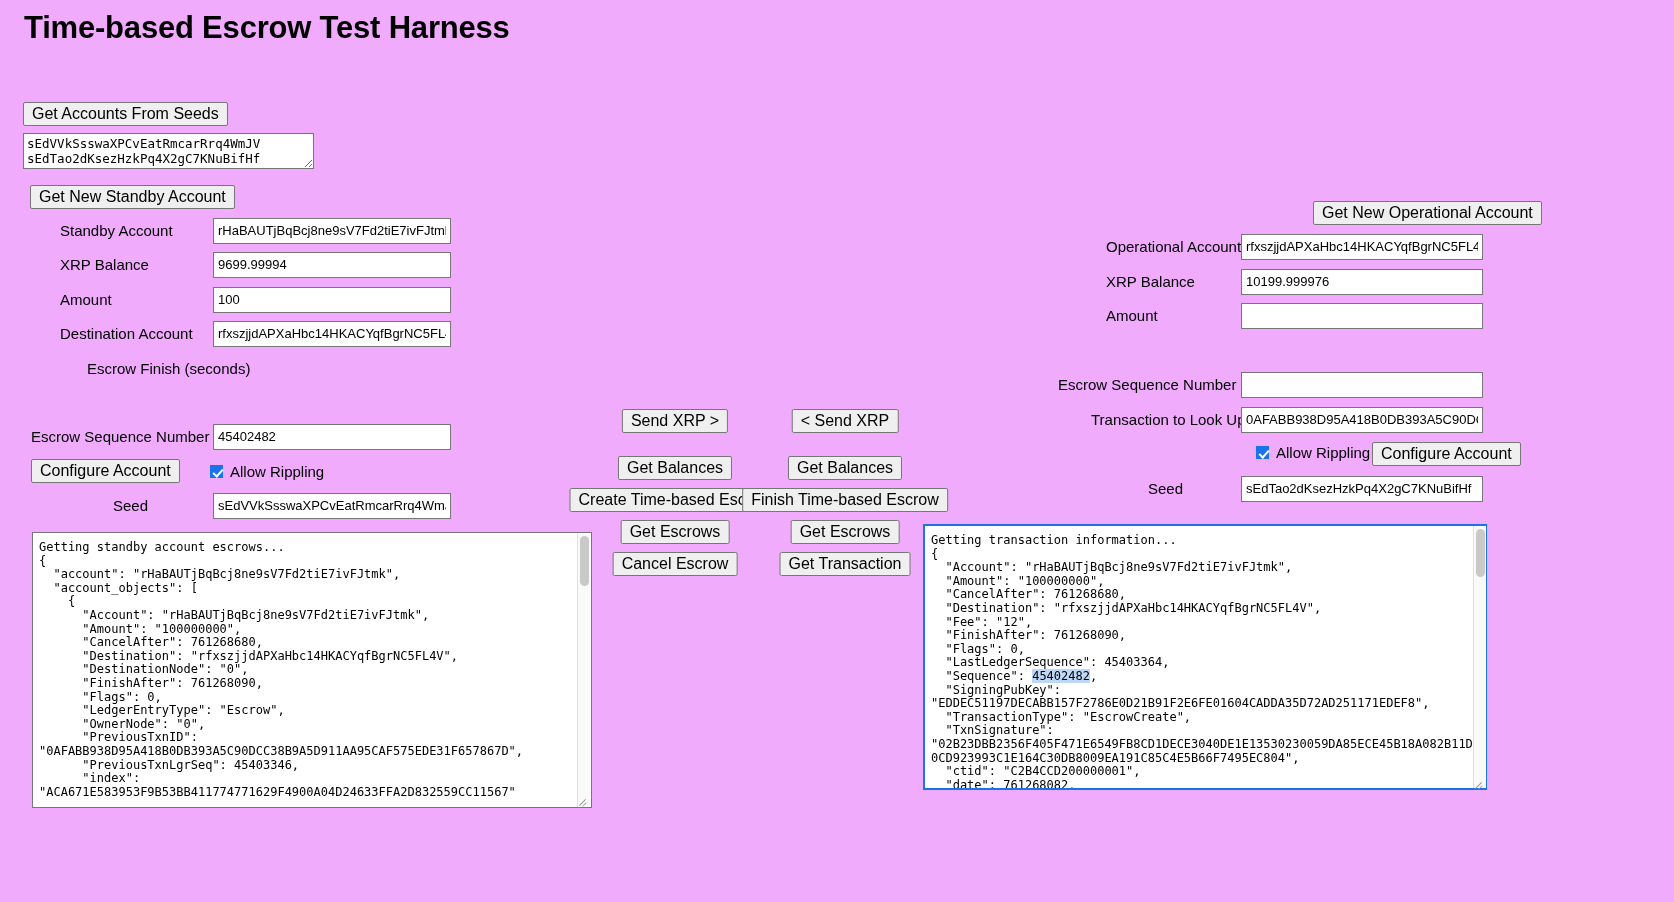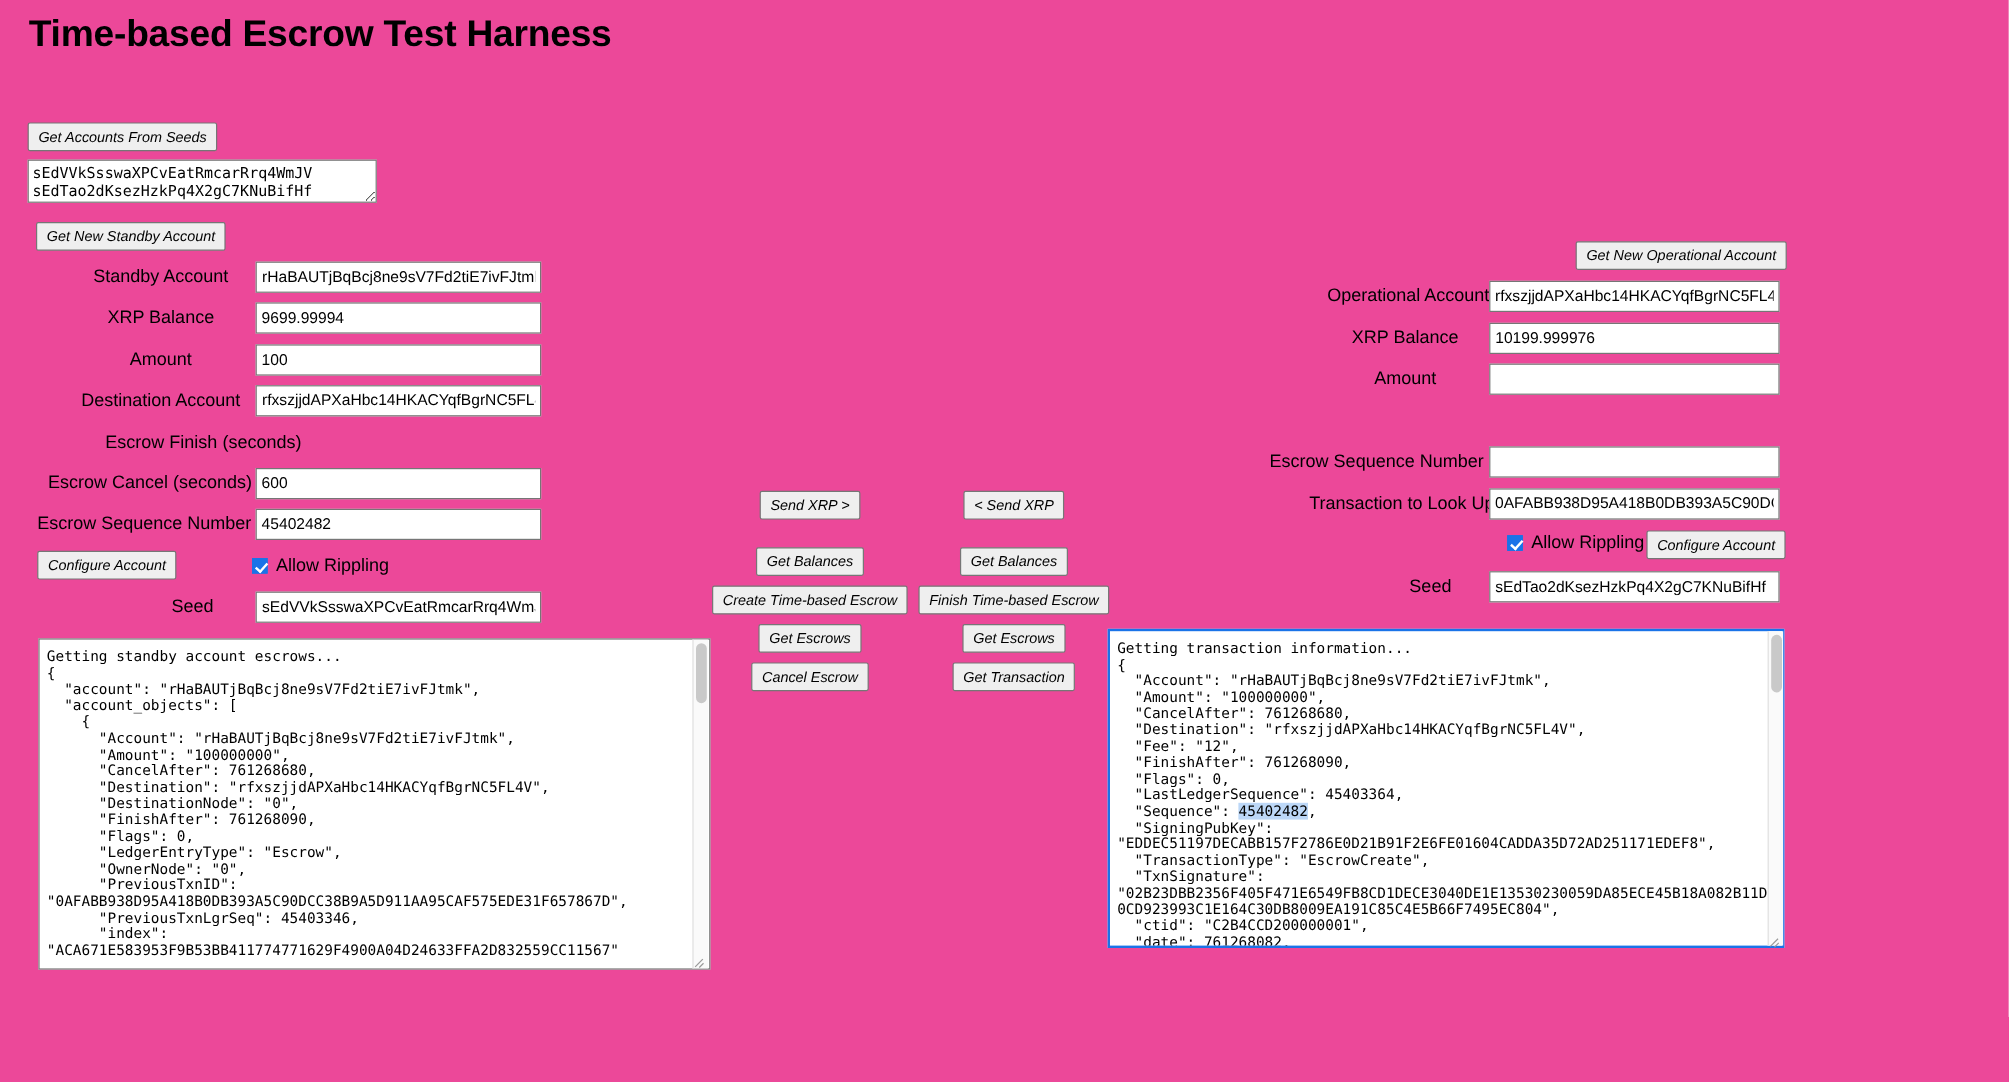--- a/index.html
+++ b/index.html
@@ -6,21 +6,21 @@
   html, body {
     margin: 0;
     padding: 0;
     background: #f7f7f7;
     font-family: "Liberation Sans", sans-serif;
   }
   #page {
     position: relative;
     width: 1674px;
     height: 902px;
-    background: #ec4899;
+    background: #f0abfc;
     overflow: hidden;
   }
   .page-title {
     position: absolute;
     left: 24px;
     top: 10px;
     font-size: 31px;
     font-weight: bold;
     color: #000;
     letter-spacing: -0.2px;
@@ -59,30 +59,29 @@
     background: #fff;
   }
   .radio-opt {
     display: flex; align-items: center;
     margin-right: 22px;
     font-size: 15px;
     cursor: default;
   }
   button.btn, .btn {
     font-family: "Liberation Sans", sans-serif;
-    font-size: 12px;
+    font-size: 16px;
     color: #000;
     background: #efefef;
     border: 1px solid #767676;
     border-radius: 2px;
     padding: 3px 8px;
     line-height: 16px;
     cursor: pointer;
     white-space: nowrap;
-    font-style: italic;
   }
   .abs { position: absolute; }
   textarea.seeds {
     position: absolute;
     left: 23px; top: 133px;
     width: 283px; height: 30px;
     font-family: "DejaVu Sans Mono", monospace;
     font-size: 12.5px;
     line-height: 15px;
     padding: 2px 3px;
@@ -95,21 +94,21 @@
   }
   .field-row {
     position: absolute;
     display: flex;
     align-items: center;
     height: 25px;
   }
   .field-row .flabel {
     font-size: 15px;
     color: #000;
-    text-align: center;
+    text-align: left;
     padding-right: 5px;
     white-space: nowrap;
   }
   .field-row input {
     font-family: "Liberation Sans", sans-serif;
     font-size: 13px;
     color: #000;
     border: 1px solid #767676;
     background: #fff;
     padding: 2px 4px;
@@ -220,24 +219,20 @@
   <div class="field-row" style="left:60px; top:287px;">
     <span class="flabel" style="width:148px;">Amount</span>
     <input type="text" style="width: 228px;" value="100">
   </div>
   <div class="field-row" style="left:60px; top:321px;">
     <span class="flabel" style="width:148px;">Destination Account</span>
     <input type="text" style="width: 228px;" value="rfxszjjdAPXaHbc14HKACYqfBgrNC5FL4V">
   </div>
   <div class="field-row" style="left:43px; top:356px;">
     <span class="flabel" style="width:165px;margin-left:44px;">Escrow Finish (seconds)</span>
-  </div>
-  <div class="field-row" style="left:40px; top:390px;">
-    <span class="flabel" style="width:168px;">Escrow Cancel (seconds)</span>
-    <input type="text" style="width: 228px;" value="600">
   </div>
   <div class="field-row" style="left:31px; top:424px;">
     <span class="flabel" style="width:177px;">Escrow Sequence Number</span>
     <input type="text" style="width: 228px;" value="45402482">
   </div>
 
   <button class="btn abs" style="left:31px; top:459px;">Configure Account</button>
 
   <label class="abs" style="left:210px; top:463px; display:flex; align-items:center; font-size:15px;">
     <span class="chk checked"></span>

